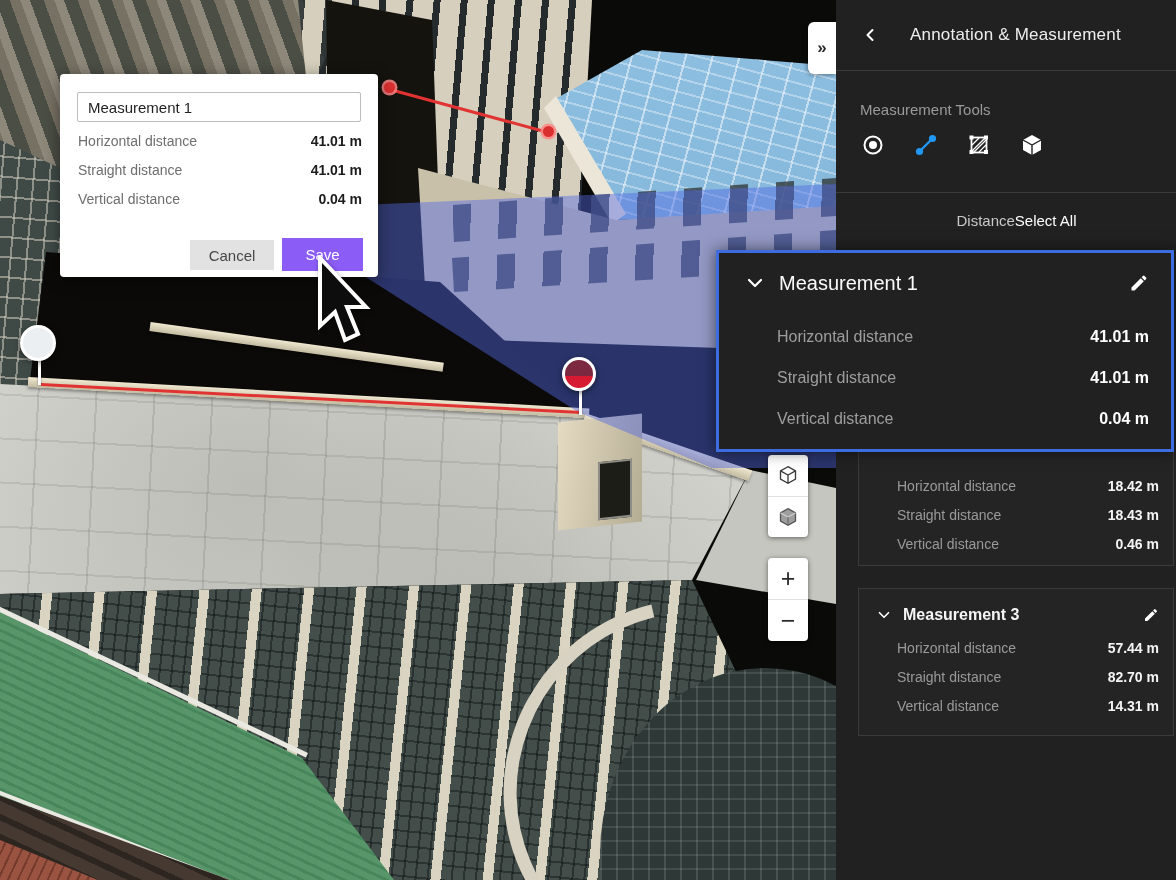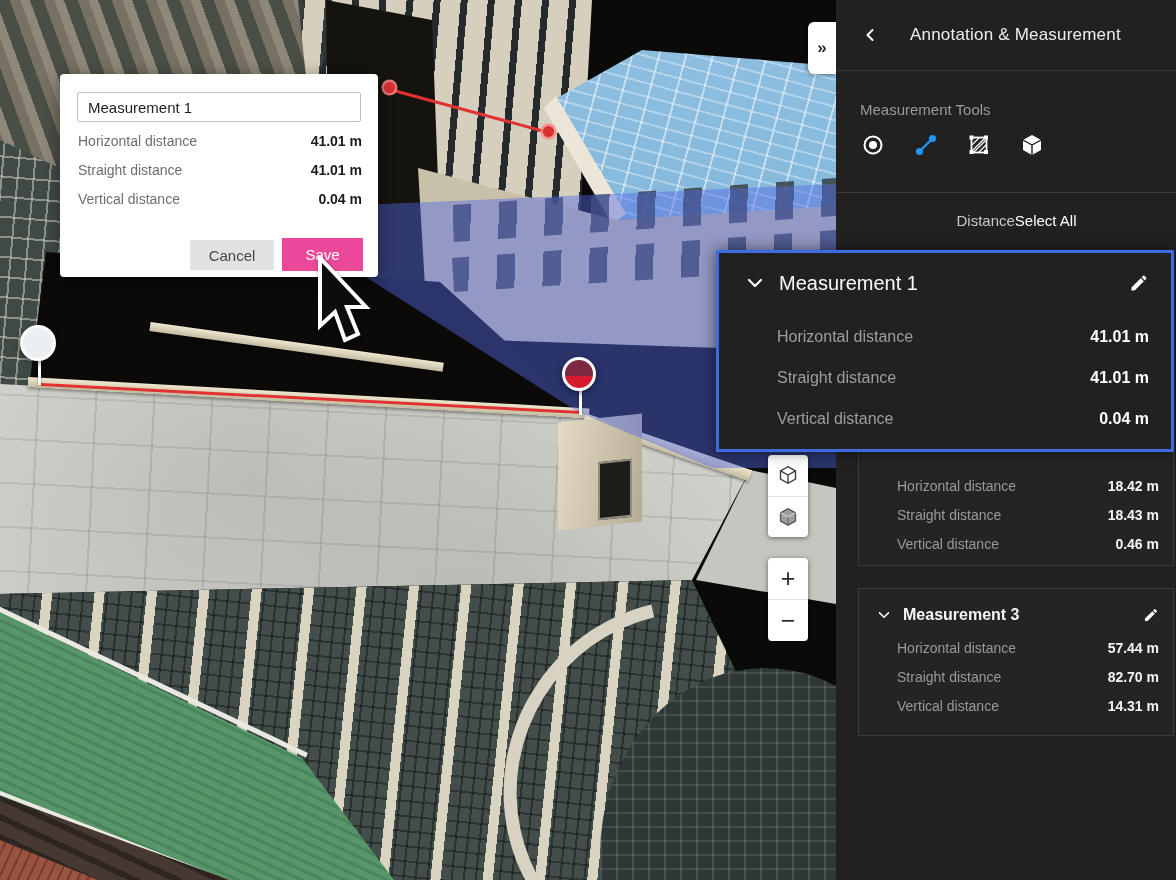--- a/index.html
+++ b/index.html
@@ -106,21 +106,21 @@
   .popup input{position:absolute;left:17px;top:18px;width:284px;height:30px;
         border:1px solid #bdbdbd;border-radius:2px;padding:0 10px;font-size:15px;font-weight:500;
         color:#1f1f1f;font-family:inherit;background:#fff;}
   .popup .rows{position:absolute;left:18px;right:16px;top:58px;}
   .prow{display:flex;justify-content:space-between;align-items:center;height:18px;margin-bottom:11px;}
   .prow .lbl{font-size:14px;color:#6e6e6e;}
   .prow .val{font-size:14px;font-weight:700;color:#1c1c1c;}
   .btn{position:absolute;border:none;border-radius:0;font-size:15px;font-weight:500;
         font-family:inherit;cursor:pointer;display:flex;align-items:center;justify-content:center;margin-top:10px;}
   .btn-cancel{left:130px;top:156px;width:84px;height:30px;background:#e2e2e2;color:#474747;}
-  .btn-save{left:222px;top:154px;width:81px;height:33px;background:#ec4899;color:#fff;}
+  .btn-save{left:222px;top:154px;width:81px;height:33px;background:#8b5cf6;color:#fff;}
 
   
   .cursor{position:absolute;left:316px;top:256px;z-index:60;filter:drop-shadow(1px 2px 2px rgba(0,0,0,.4));}
 
   
   .panel{position:absolute;left:836px;top:0;width:340px;height:880px;background:#212121;color:#fff;}
   .panel-header{height:71px;border-bottom:1px solid #3a3a3a;display:flex;align-items:center;
         padding-left:24px;gap:30px;}
   .panel-title{font-size:17px;font-weight:500;color:#ededed;letter-spacing:.2px;}
   .tools-section{height:122px;border-bottom:1px solid #3a3a3a;padding:30px 16px 0 24px;}

